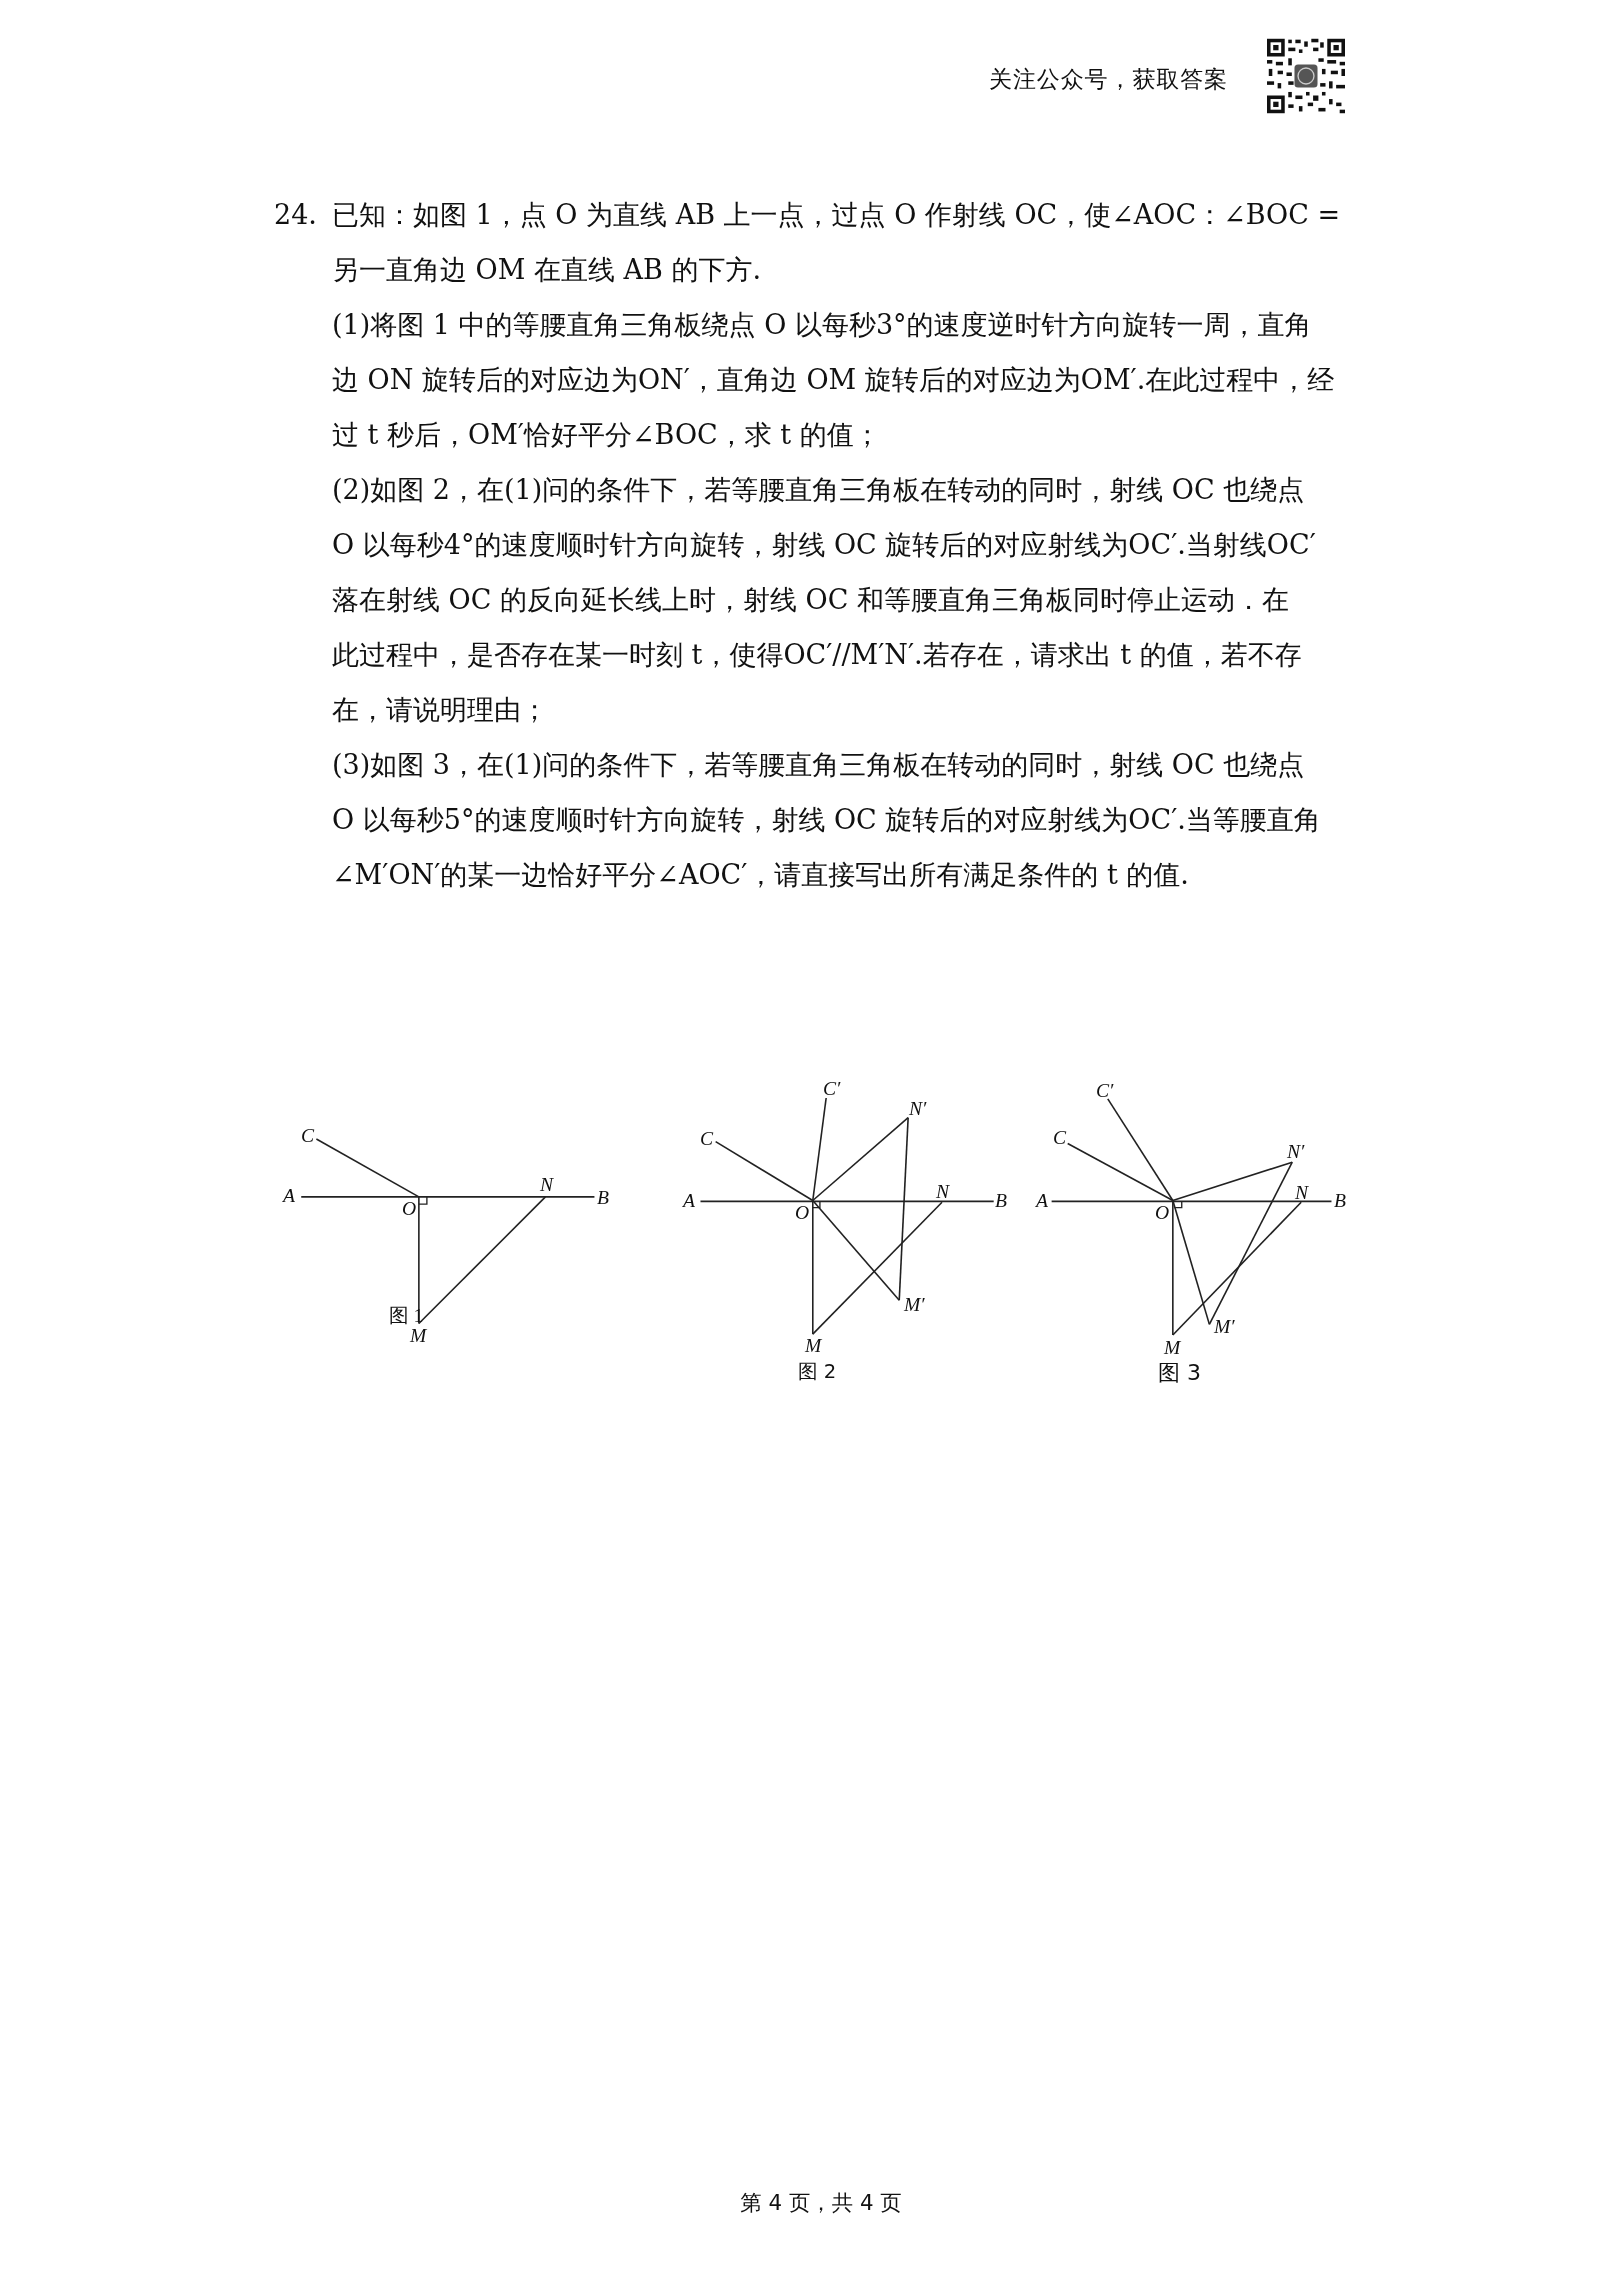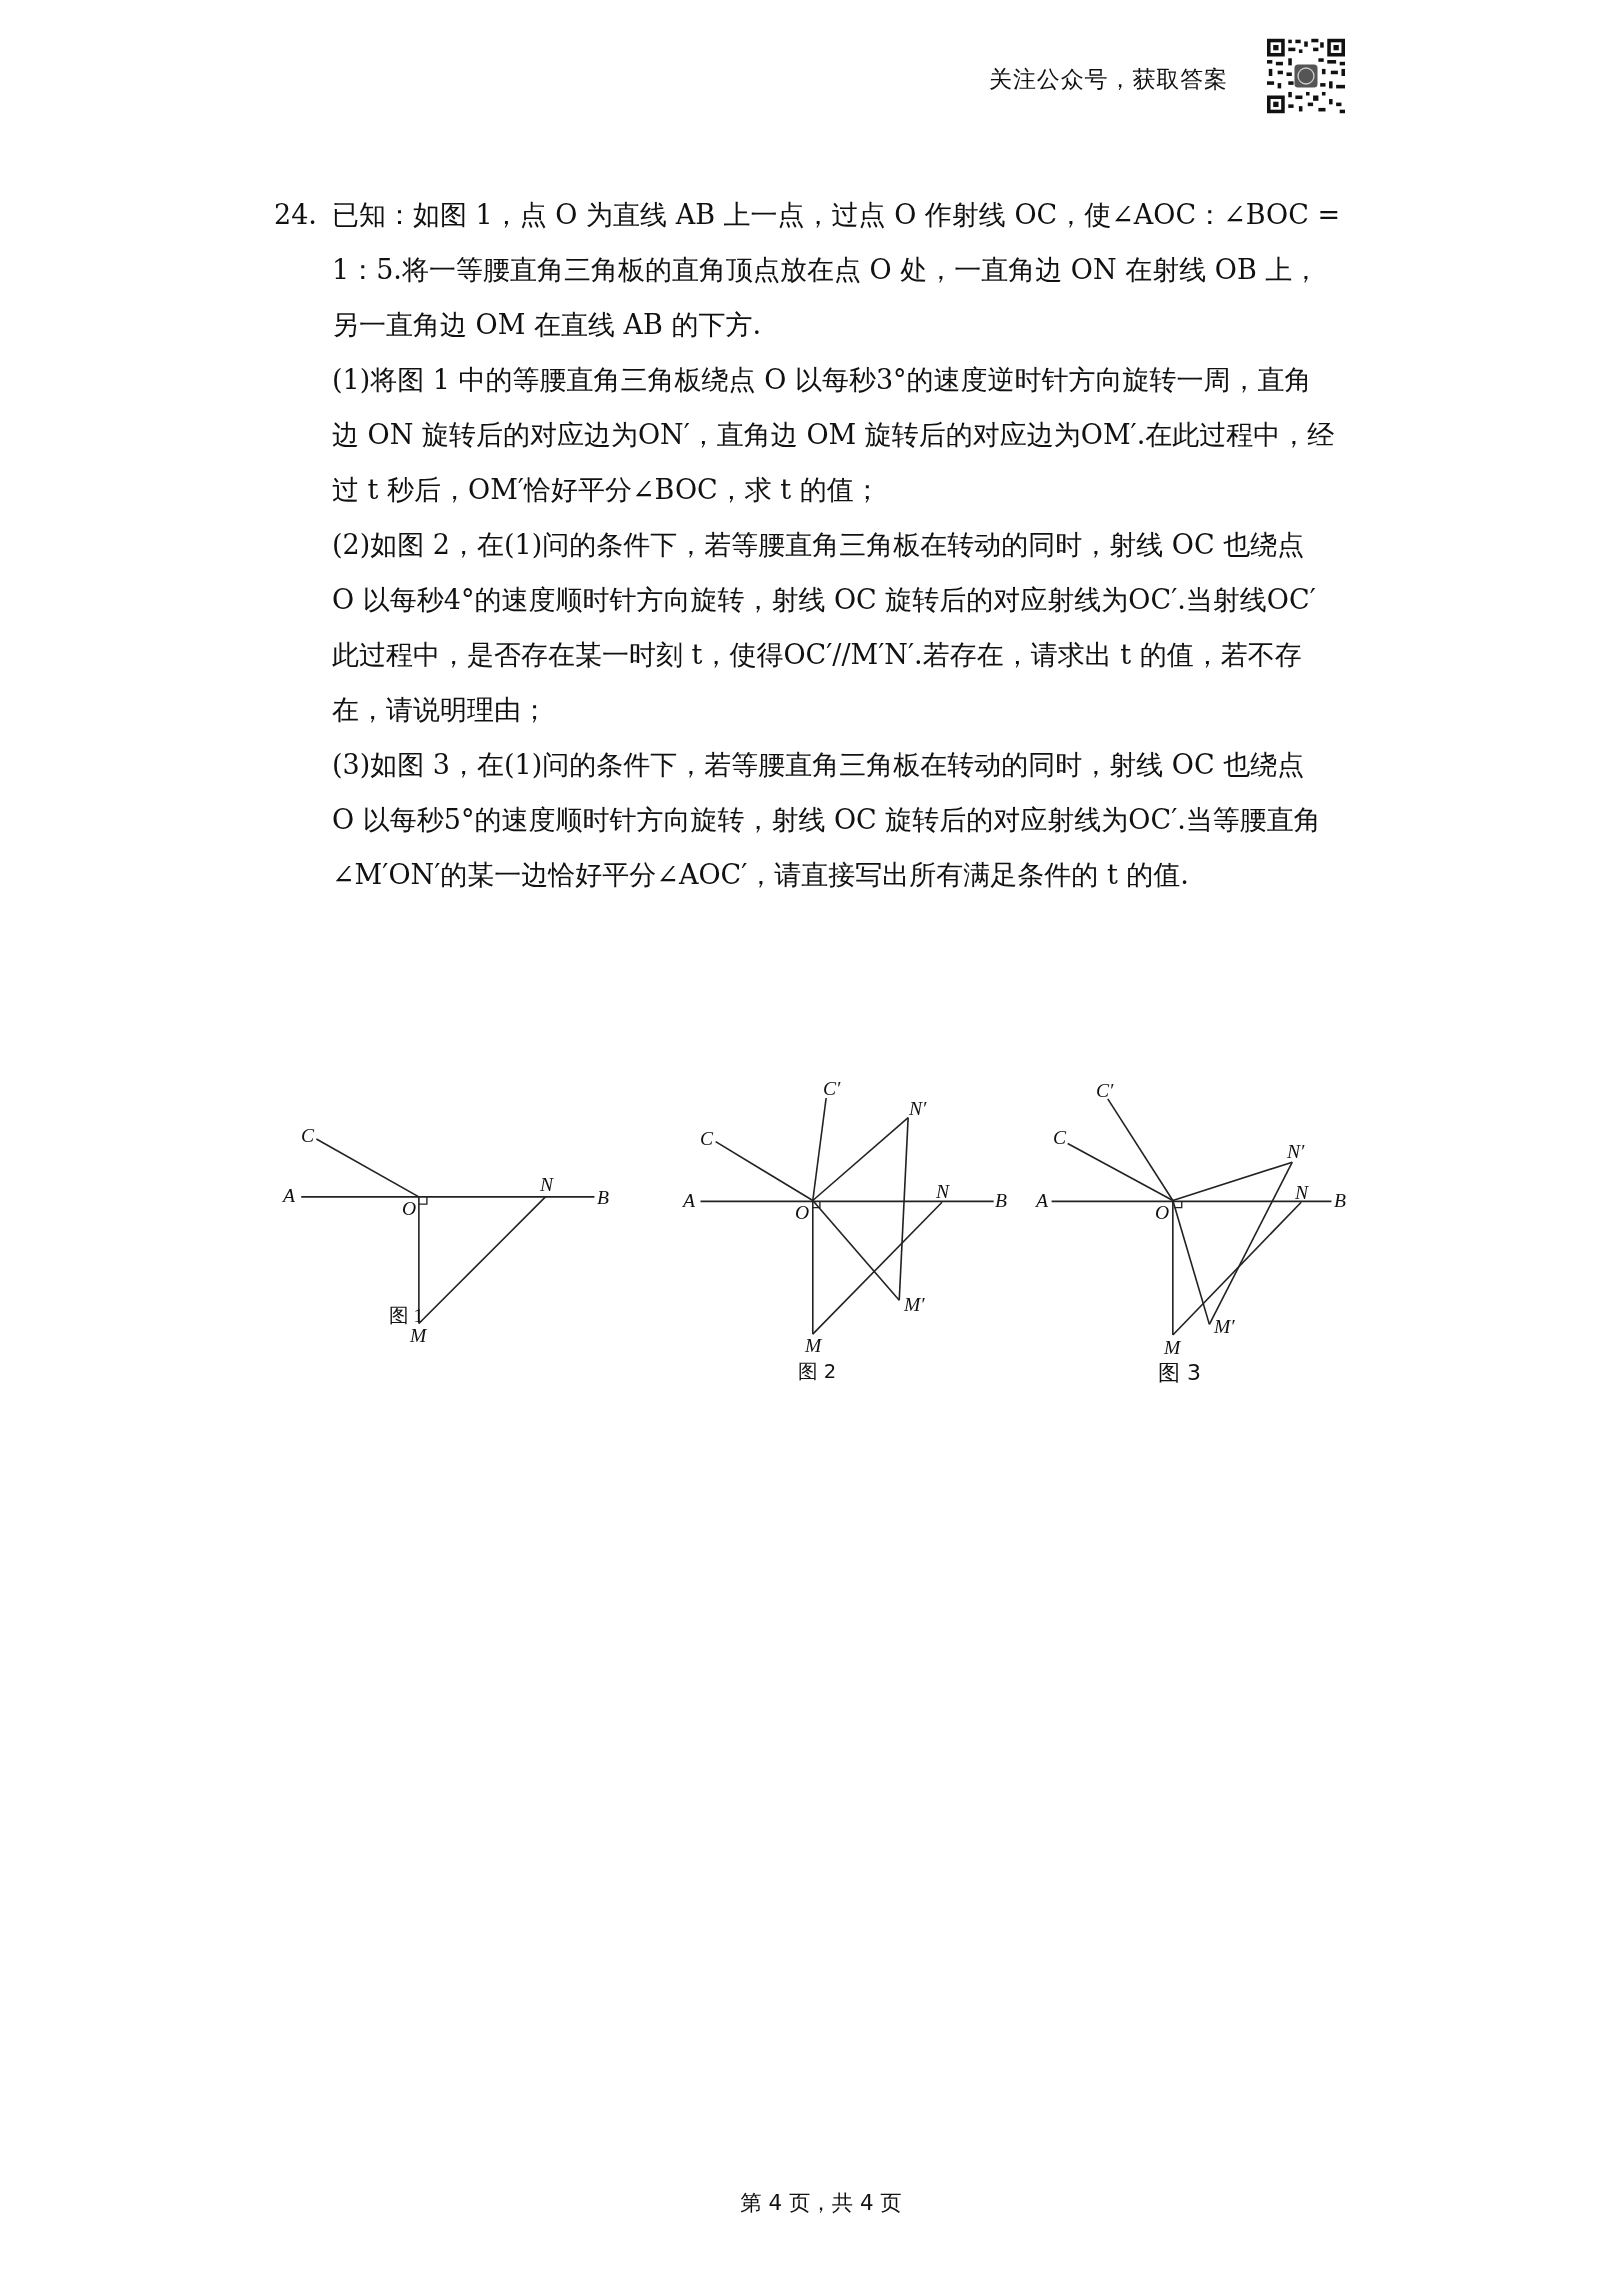--- a/index.html
+++ b/index.html
@@ -75,27 +75,27 @@
       <rect x="84" y="82" width="6" height="4"></rect>
   </g>
   <rect x="33" y="31" width="26" height="26" rx="4" fill="#555"></rect>
   <circle cx="46" cy="44" r="9" fill="none" stroke="#ccc" stroke-width="1.5"></circle>
 </svg>
 
 <div class="question">
   <span class="qnum">24.</span>
   <div class="qbody">
     <span class="line">已知：如图 1，点 O 为直线 AB 上一点，过点 O 作射线 OC，使∠AOC：∠BOC =</span>
-    <span class="line">1：5.将一等腰直角三角板的直角顶点放在点 O 处，一直角边 ON 在射线 OB 上，</span>
     <span class="line">另一直角边 OM 在直线 AB 的下方.</span>
     <span class="line">(1)将图 1 中的等腰直角三角板绕点 O 以每秒3°的速度逆时针方向旋转一周，直角</span>
     <span class="line">边 ON 旋转后的对应边为ON′，直角边 OM 旋转后的对应边为OM′.在此过程中，经</span>
     <span class="line">过 t 秒后，OM′恰好平分∠BOC，求 t 的值；</span>
     <span class="line">(2)如图 2，在(1)问的条件下，若等腰直角三角板在转动的同时，射线 OC 也绕点</span>
     <span class="line">O 以每秒4°的速度顺时针方向旋转，射线 OC 旋转后的对应射线为OC′.当射线OC′</span>
+    <span class="line">落在射线 OC 的反向延长线上时，射线 OC 和等腰直角三角板同时停止运动．在</span>
     <span class="line">此过程中，是否存在某一时刻 t，使得OC′//M′N′.若存在，请求出 t 的值，若不存</span>
     <span class="line">在，请说明理由；</span>
     <span class="line">(3)如图 3，在(1)问的条件下，若等腰直角三角板在转动的同时，射线 OC 也绕点</span>
     <span class="line">O 以每秒5°的速度顺时针方向旋转，射线 OC 旋转后的对应射线为OC′.当等腰直角</span>
     <span class="line">∠M′ON′的某一边恰好平分∠AOC′，请直接写出所有满足条件的 t 的值.</span>
   </div>
 </div>
 
 <div class="figs">
   <svg width="1622" height="1426" viewBox="0 0 1820 1600">

